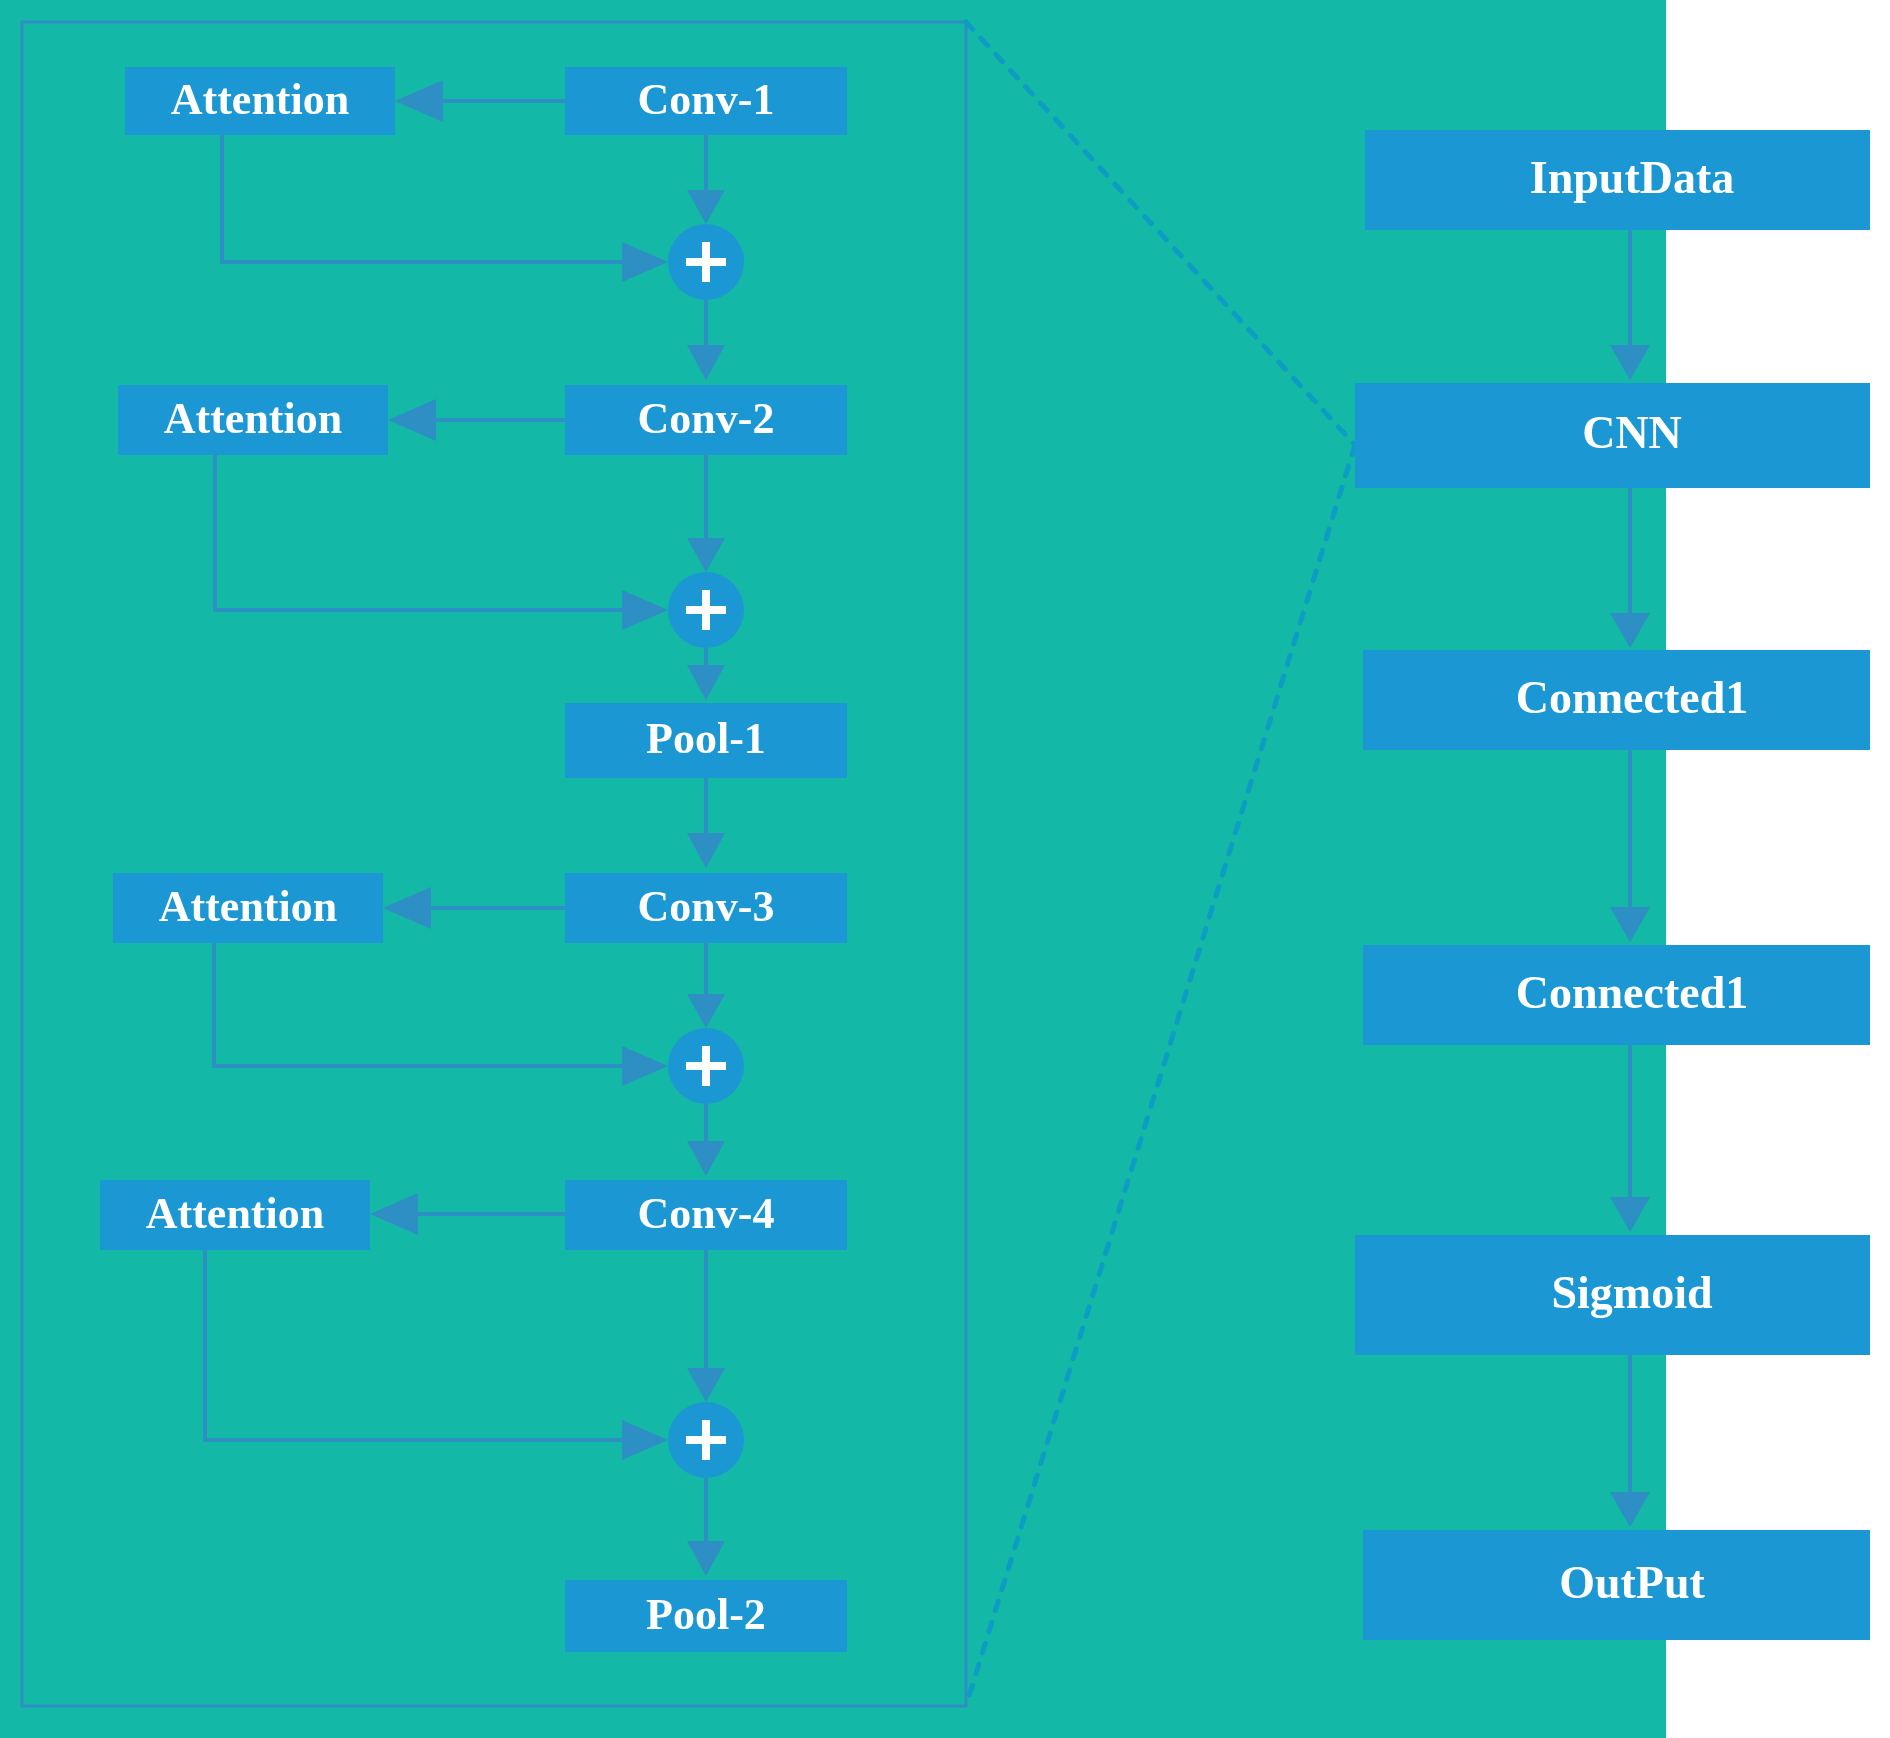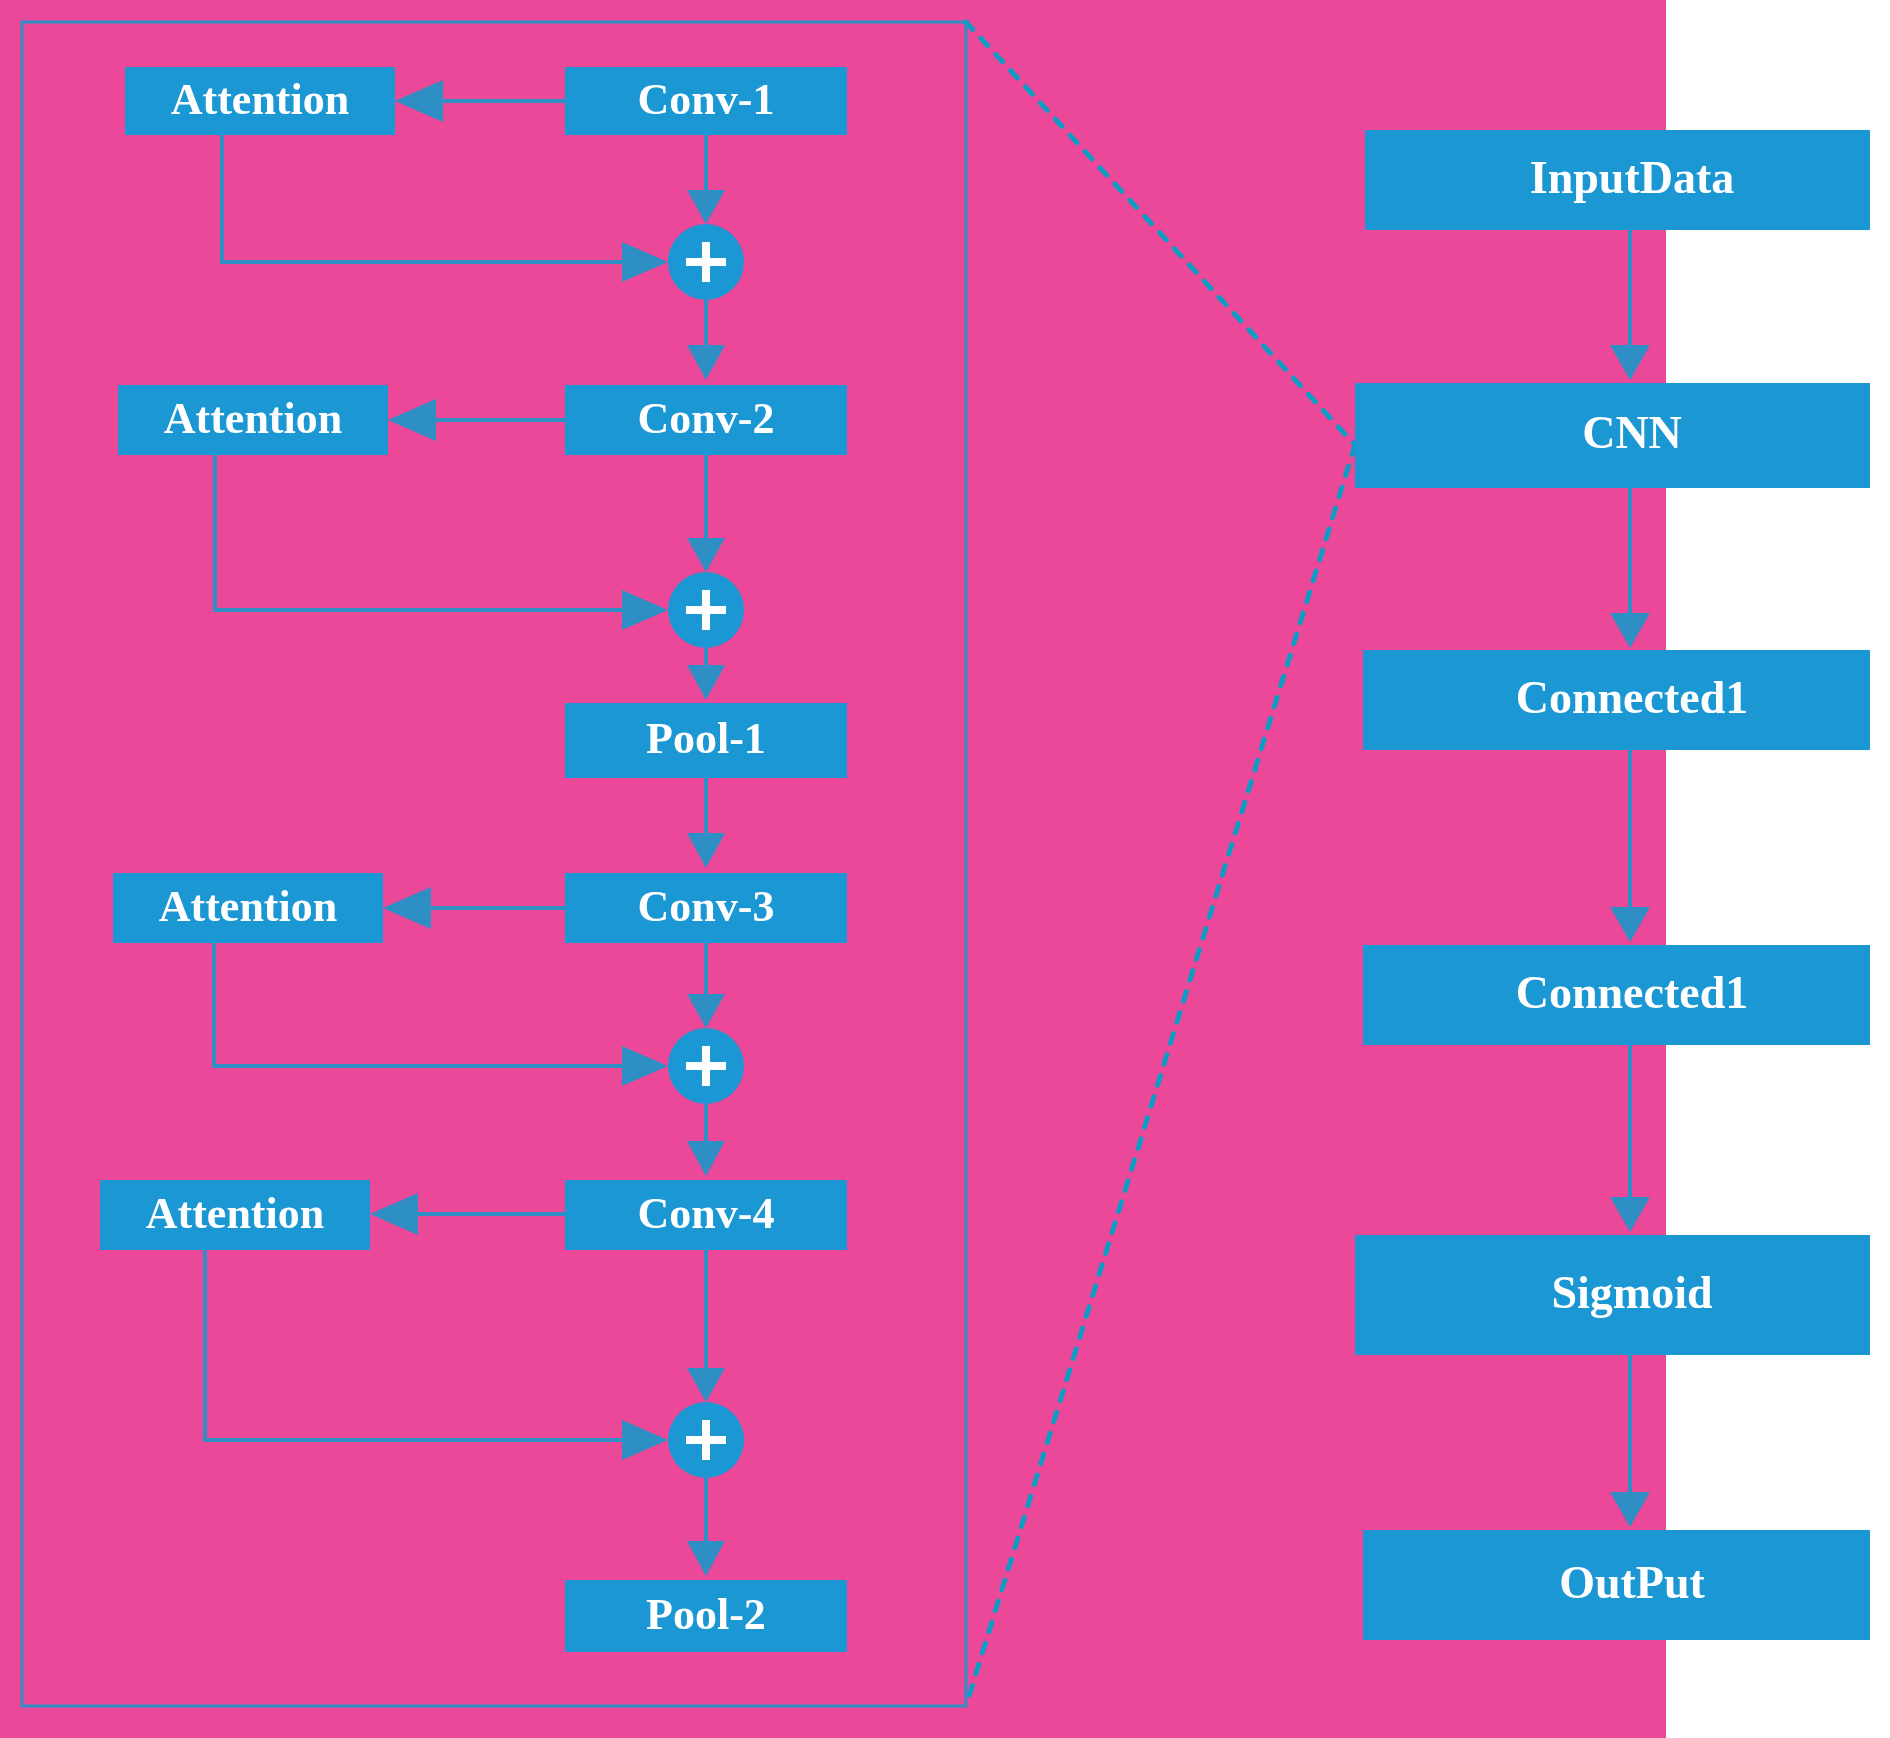--- a/index.html
+++ b/index.html
@@ -10,21 +10,21 @@
   body {
     width: 1890px;
     height: 1738px;
     font-family: "Liberation Serif", "DejaVu Serif", serif;
     overflow: hidden;
   }
   #diagram-root {
     position: relative;
     width: 1666px;
     height: 1738px;
-    background: #ec4899;
+    background: #14b8a6;
   }
   svg.diagram-canvas {
     position: absolute;
     top: 0;
     left: 0;
     width: 1890px;
     height: 1738px;
   }
   .node-box {
     fill: #1b97d4;

